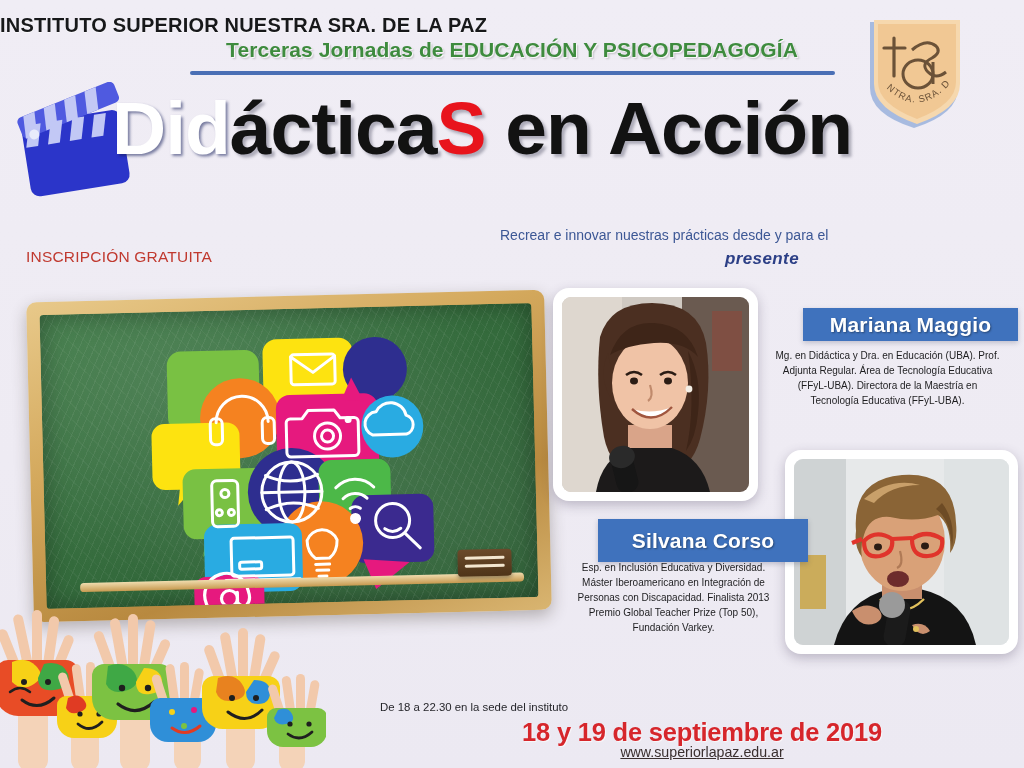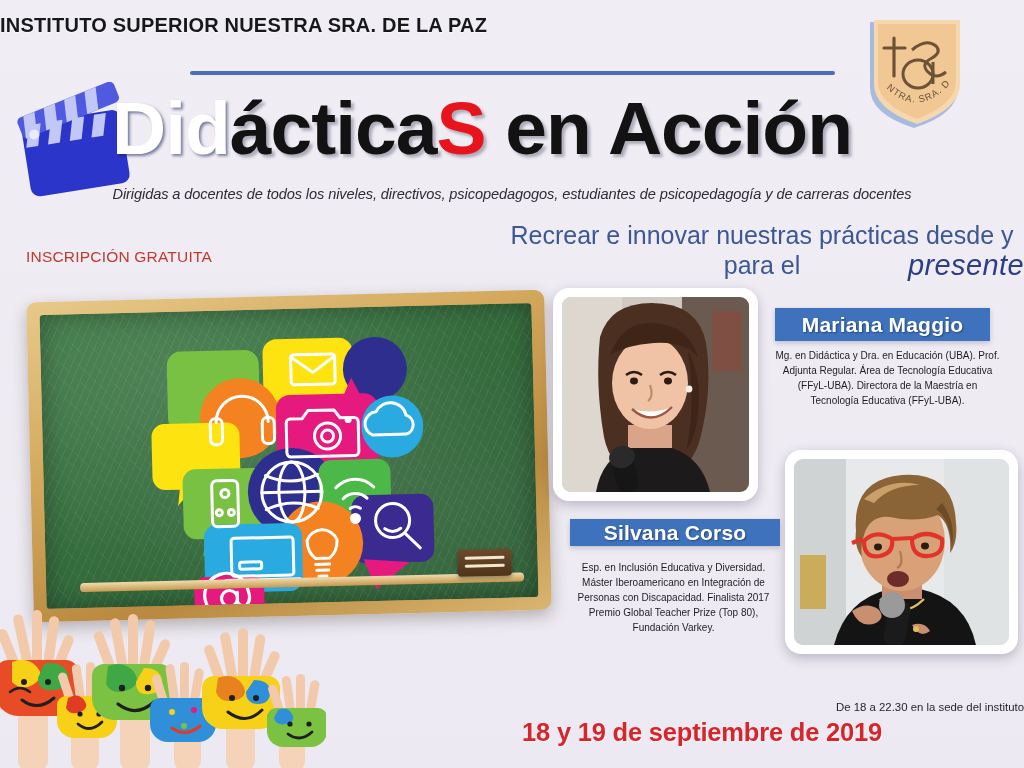--- a/index.html
+++ b/index.html
@@ -56,26 +56,26 @@
   }
 
   
   .gratuita{
     position:absolute;left:26px;top:248px;
     font-size:15.5px;color:#c0392f;letter-spacing:.2px;
   }
 
   
   .recrear{
-    position:absolute;left:500px;width:524px;top:220px;text-align:center;
-    font-size:25px;color:#3c5795;line-height:30px;
+    position:absolute;left:500px;width:524px;top:220px;
+    font-size:14px;color:#3c5795;line-height:30px;
   }
   .presente{
-    position:absolute;left:500px;width:524px;top:249px;text-align:right;
-    font-size:29px;font-weight:400;font-style:italic;color:#2c3f86;
+    position:absolute;left:500px;width:524px;top:249px;text-align:center;
+    font-size:17px;font-weight:700;font-style:italic;color:#2c3f86;
     letter-spacing:.4px;
   }
 
   
   .board{
     position:absolute;left:30px;top:296px;width:518px;height:320px;
     transform:rotate(-1.4deg);
   }
   .board-frame{
     position:absolute;inset:0;border-radius:10px;
@@ -126,59 +126,61 @@
   .photo svg{display:block;width:100%;height:100%;}
   #photo-maggio{left:553px;top:288px;width:205px;height:213px;}
   #photo-corso{left:785px;top:450px;width:233px;height:204px;}
 
   .namebar{
     position:absolute;background:#3f72bd;color:#fff;
     font-size:21px;font-weight:700;letter-spacing:.2px;
     display:flex;align-items:center;justify-content:center;
     text-shadow:1px 1px 2px rgba(0,0,0,.38);
     box-shadow:0 2px 5px rgba(50,60,90,.25);
+    margin-left:28px;
   }
   #name-maggio{left:775px;top:308px;width:215px;height:33px;}
-  #name-corso{left:570px;top:519px;width:210px;height:27px;}
+  #name-corso{left:570px;top:519px;width:210px;height:43px;}
 
   .bio{
     position:absolute;font-size:10px;line-height:15px;color:#1d1d1f;
   }
   #bio-maggio{left:775px;top:348px;width:225px;text-align:center;}
   #bio-corso{left:566px;top:560px;width:215px;text-align:center;}
 
   
   .date{
     position:absolute;left:380px;width:644px;top:673px;text-align:center;
     font-size:25.5px;font-weight:700;color:#d6262b;letter-spacing:-.2px;
     text-shadow:1px 1px 1px rgba(255,255,255,.7);
     margin-top:45px;
   }
   .time{
-    position:absolute;left:380px;width:644px;top:701px;text-align:right;
+    position:absolute;left:380px;width:644px;top:701px;text-align:left;
     font-size:11.4px;color:#26262b;
   }
   .informes{
     position:absolute;left:380px;width:644px;top:724px;text-align:center;
     font-size:14.2px;color:#cf3a3a;white-space:nowrap;
   }
   .informes .lnk{color:#3a2f2f;text-decoration:underline;}
   .informes .sep{color:#26262b;text-decoration:none;}
   .web{
     position:absolute;left:380px;width:644px;top:744px;text-align:center;
     font-size:14.2px;
   }
   .web .lnk{color:#3a2f2f;text-decoration:underline;}
 </style>
 </head>
 <body>
 
 <div class="poster">
 
   <div class="institute">INSTITUTO SUPERIOR NUESTRA SRA. DE LA PAZ</div>
+  <div class="jornadas">Terceras Jornadas de EDUCACIÓN Y PSICOPEDAGOGÍA</div>
   <div class="rule"></div>
 
   <div class="crest">
     <svg viewBox="0 0 108 118">
       <path d="M10 8 h88 v66 q0 26 -44 40 q-44 -14 -44 -40 z" fill="#8fa9d8" opacity=".75"></path>
       <path d="M14 6 h86 v64 q0 25 -43 40 q-43 -15 -43 -40 z" fill="#f6d8ae"></path>
       <path d="M18 10 h78 v58 q0 22 -39 37 q-39 -15 -39 -37 z" fill="#f1c894"></path>
       <g stroke="#6b5238" stroke-width="3.2" fill="none" stroke-linecap="round">
         <line x1="34" y1="24" x2="34" y2="62"></line>
         <line x1="24" y1="34" x2="45" y2="34"></line>
@@ -217,21 +219,20 @@
           </g>
           <circle cx="20" cy="46" r="5" fill="#e9ecfb"></circle>
         </g>
       </svg>
     </div>
     <div class="bigtitle">
       <span class="w">Did</span><span>áctica</span><span class="s">S</span><span> en Acción</span>
     </div>
   </div>
 
-  <div class="dirigidas">Dirigidas a docentes de todos los niveles, directivos, psicopedagogos,  estudiantes de psicopedagogía  y de carreras docentes</div>
 
   <div class="gratuita">INSCRIPCIÓN GRATUITA</div>
 
   <div class="recrear">Recrear e innovar nuestras prácticas desde y para el</div>
   <div class="presente">presente</div>
 
   <div class="board">
     <div class="board-frame">
       <div class="board-inner">
         <div class="chalkdust"></div>
@@ -516,18 +517,21 @@
 
         <rect x="92" y="140" width="22" height="48" rx="10" fill="#1b1b1b" transform="rotate(10 103 164)"></rect>
         <circle cx="98" cy="146" r="13" fill="#9a9a9a"></circle>
         <path d="M58 152 q14 -10 26 -2 q8 8 -2 14 q-16 6 -24 -12 z" fill="#c98f6e"></path>
         <path d="M118 166 q12 -4 18 6 q-10 8 -18 -6 z" fill="#c98f6e"></path>
         <circle cx="122" cy="170" r="3" fill="#e2c15c"></circle>
       </svg>
     </div>
   </div>
   <div class="namebar" id="name-corso">Silvana Corso</div>
-  <div class="bio" id="bio-corso">Esp. en Inclusión Educativa y Diversidad. Máster Iberoamericano en Integración de Personas con Discapacidad. Finalista 2017 Premio Global Teacher Prize (Top 80), Fundación Varkey.</div>
+  <div class="bio" id="bio-corso">Esp. en Inclusión Educativa y Diversidad. Máster Iberoamericano en Integración de Personas con Discapacidad. Finalista 2013 Premio Global Teacher Prize (Top 50), Fundación Varkey.</div>
 
   <div class="date">18 y 19 de septiembre de 2019</div>
   <div class="time">De 18 a 22.30  en la sede del instituto</div>
+  <div class="web">
+    <span class="lnk">www.superiorlapaz.edu.ar</span>
+  </div>
 
 </div>
 
 </body></html>

